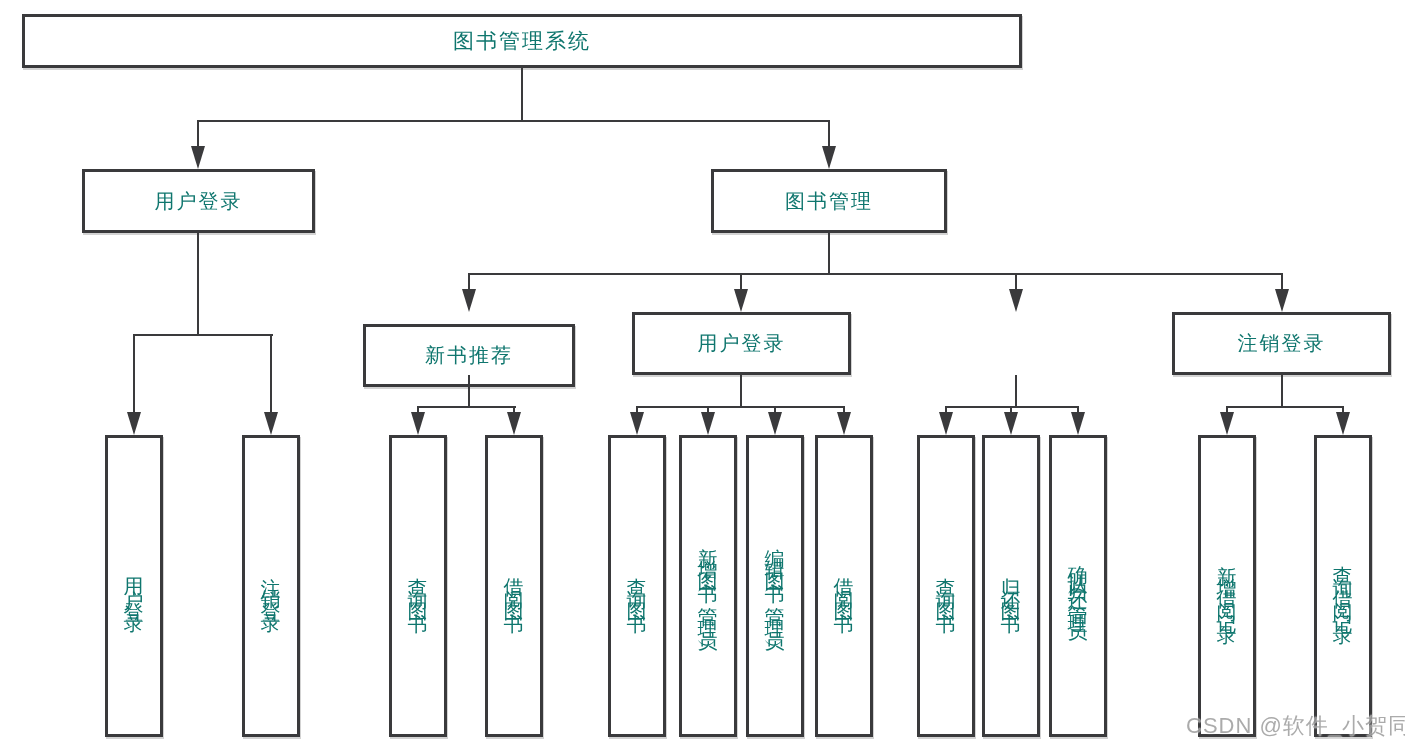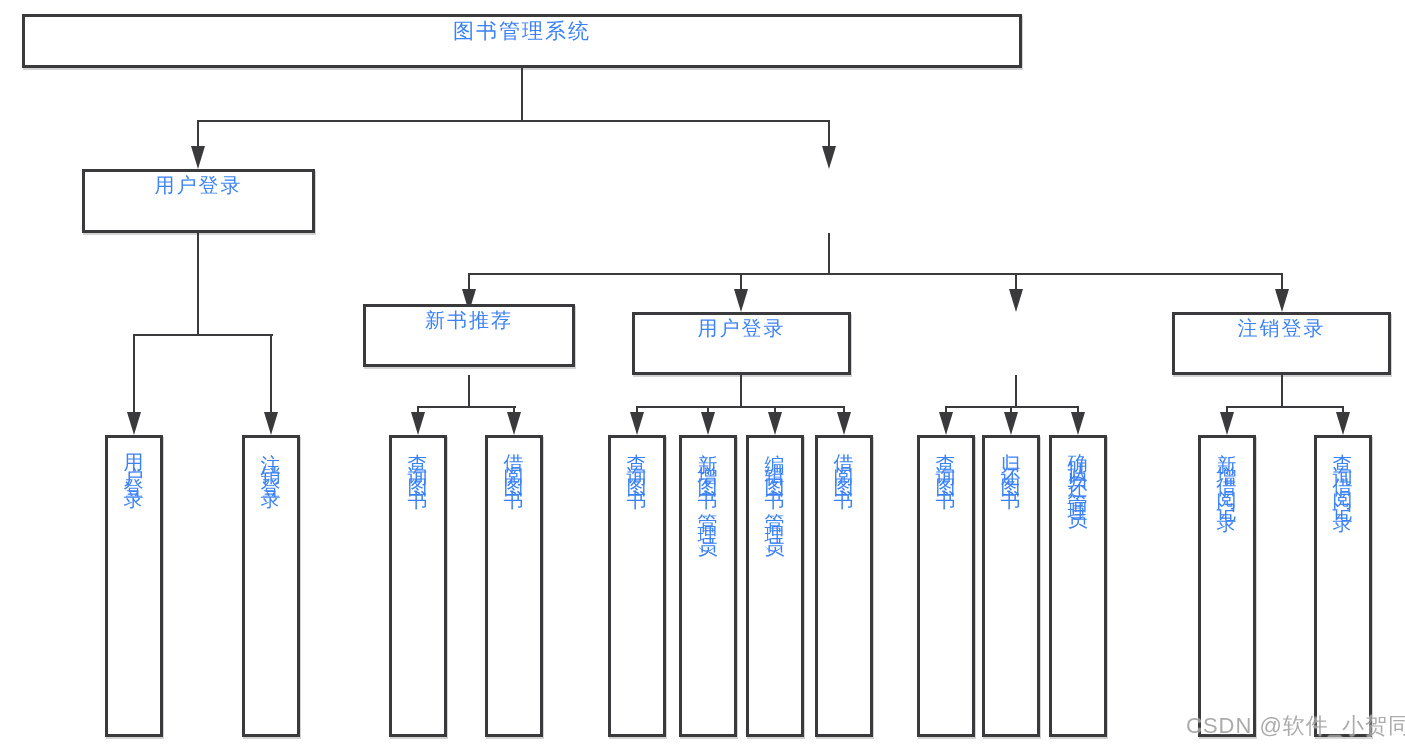--- a/index.html
+++ b/index.html
@@ -8,22 +8,22 @@
     width:1405px;height:747px;
     background:#ffffff;
     font-family:"Liberation Sans","DejaVu Sans",sans-serif;
     overflow:hidden;
   }
   .box{
     position:absolute;
     background:#ffffff;
     border:3px solid #3a3a3c;
     box-sizing:border-box;
-    display:flex;align-items:flex-start;justify-content:center;
-    color:#3b82f6;
+    display:flex;align-items:center;justify-content:center;
+    color:#0f766e;
     box-shadow:1px 2px 0 rgba(130,130,130,0.35);
     font-family:Liberation Serif, serif;
   }
   .hbox{font-size:20px;letter-spacing:2px;}
   .root{font-size:21px;}
   .vbox .vtext{
     writing-mode:vertical-rl;
     font-size:20px;
     letter-spacing:12px;
     line-height:1.1;
@@ -61,40 +61,43 @@
   <div class="vl" style="left:521px;top:68px;height:54px;"></div>
   <div class="hl" style="left:197px;top:120px;width:633px;"></div>
   <div class="vl" style="left:197px;top:120px;height:28px;"></div>
   <div class="ar" style="left:191px;top:146px;"></div>
   <div class="vl" style="left:828px;top:120px;height:28px;"></div>
   <div class="ar" style="left:822px;top:146px;"></div>
 
   <div class="box hbox" style="left:82px;top:169px;width:233px;height:64px;">
     <span>用户登录</span>
   </div>
+  <div class="box hbox" style="left:711px;top:169px;width:236px;height:64px;">
+    <span>图书管理</span>
+  </div>
 
   <div class="vl" style="left:197px;top:233px;height:103px;"></div>
   <div class="hl" style="left:133px;top:334px;width:140px;"></div>
   <div class="vl" style="left:133px;top:334px;height:78px;"></div>
   <div class="ar" style="left:127px;top:412px;"></div>
   <div class="vl" style="left:270px;top:334px;height:78px;"></div>
   <div class="ar" style="left:264px;top:412px;"></div>
 
   <div class="vl" style="left:828px;top:233px;height:42px;"></div>
   <div class="hl" style="left:468px;top:273px;width:814px;"></div>
   <div class="vl" style="left:468px;top:273px;height:19px;"></div>
   <div class="ar" style="left:462px;top:289px;"></div>
   <div class="vl" style="left:740px;top:273px;height:19px;"></div>
   <div class="ar" style="left:734px;top:289px;"></div>
   <div class="vl" style="left:1015px;top:273px;height:19px;"></div>
   <div class="ar" style="left:1009px;top:289px;"></div>
   <div class="vl" style="left:1281px;top:273px;height:19px;"></div>
   <div class="ar" style="left:1275px;top:289px;"></div>
 
-  <div class="box hbox" style="left:363px;top:304px;width:212px;height:63px;">
+  <div class="box hbox" style="left:363px;top:324px;width:212px;height:63px;">
     <span>新书推荐</span>
   </div>
   <div class="box hbox" style="left:632px;top:312px;width:219px;height:63px;">
     <span>用户登录</span>
   </div>
   <div class="box hbox" style="left:1172px;top:312px;width:219px;height:63px;">
     <span>注销登录</span>
   </div>
 
   <div class="vl" style="left:468px;top:375px;height:33px;"></div>

